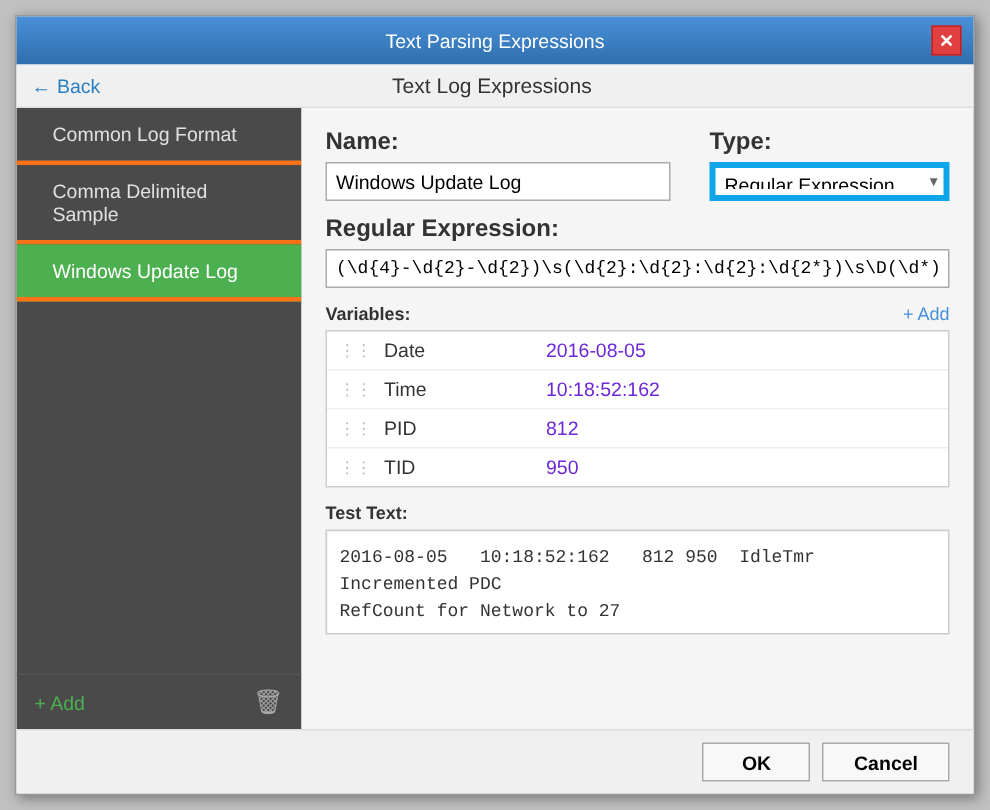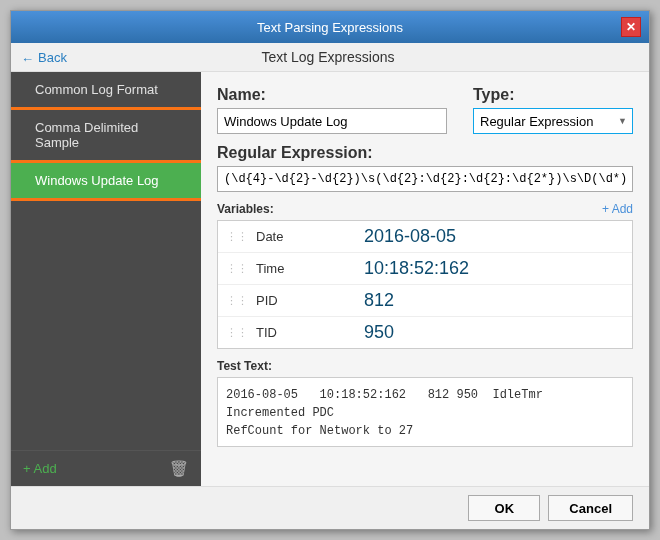--- a/index.html
+++ b/index.html
@@ -164,21 +164,21 @@
     .text-input {
       border: 1px solid #aaa;
       padding: 4px 6px;
       font-size: 13px;
       background: white;
       outline: none;
       height: 26px;
     }
 
     .select-input {
-      border: 1px solid #0ea5e9;
+      border: 4px solid #0ea5e9;
       padding: 4px 6px;
       font-size: 13px;
       background: white;
       height: 26px;
       width: 160px;
       cursor: pointer;
       appearance: none;
       -webkit-appearance: none;
       padding-right: 22px;
       background-image: none;
@@ -257,22 +257,22 @@
       cursor: grab;
     }
 
     .var-name {
       width: 100px;
       color: #333;
       font-size: 13px;
     }
 
     .var-value {
-      color: #0c4a6e;
-      font-size: 18px;
+      color: #6d28d9;
+      font-size: 13px;
     }
 
     .test-text-section {
       display: flex;
       flex-direction: column;
       gap: 4px;
       flex: 1;
     }
 
     .test-text-label {

